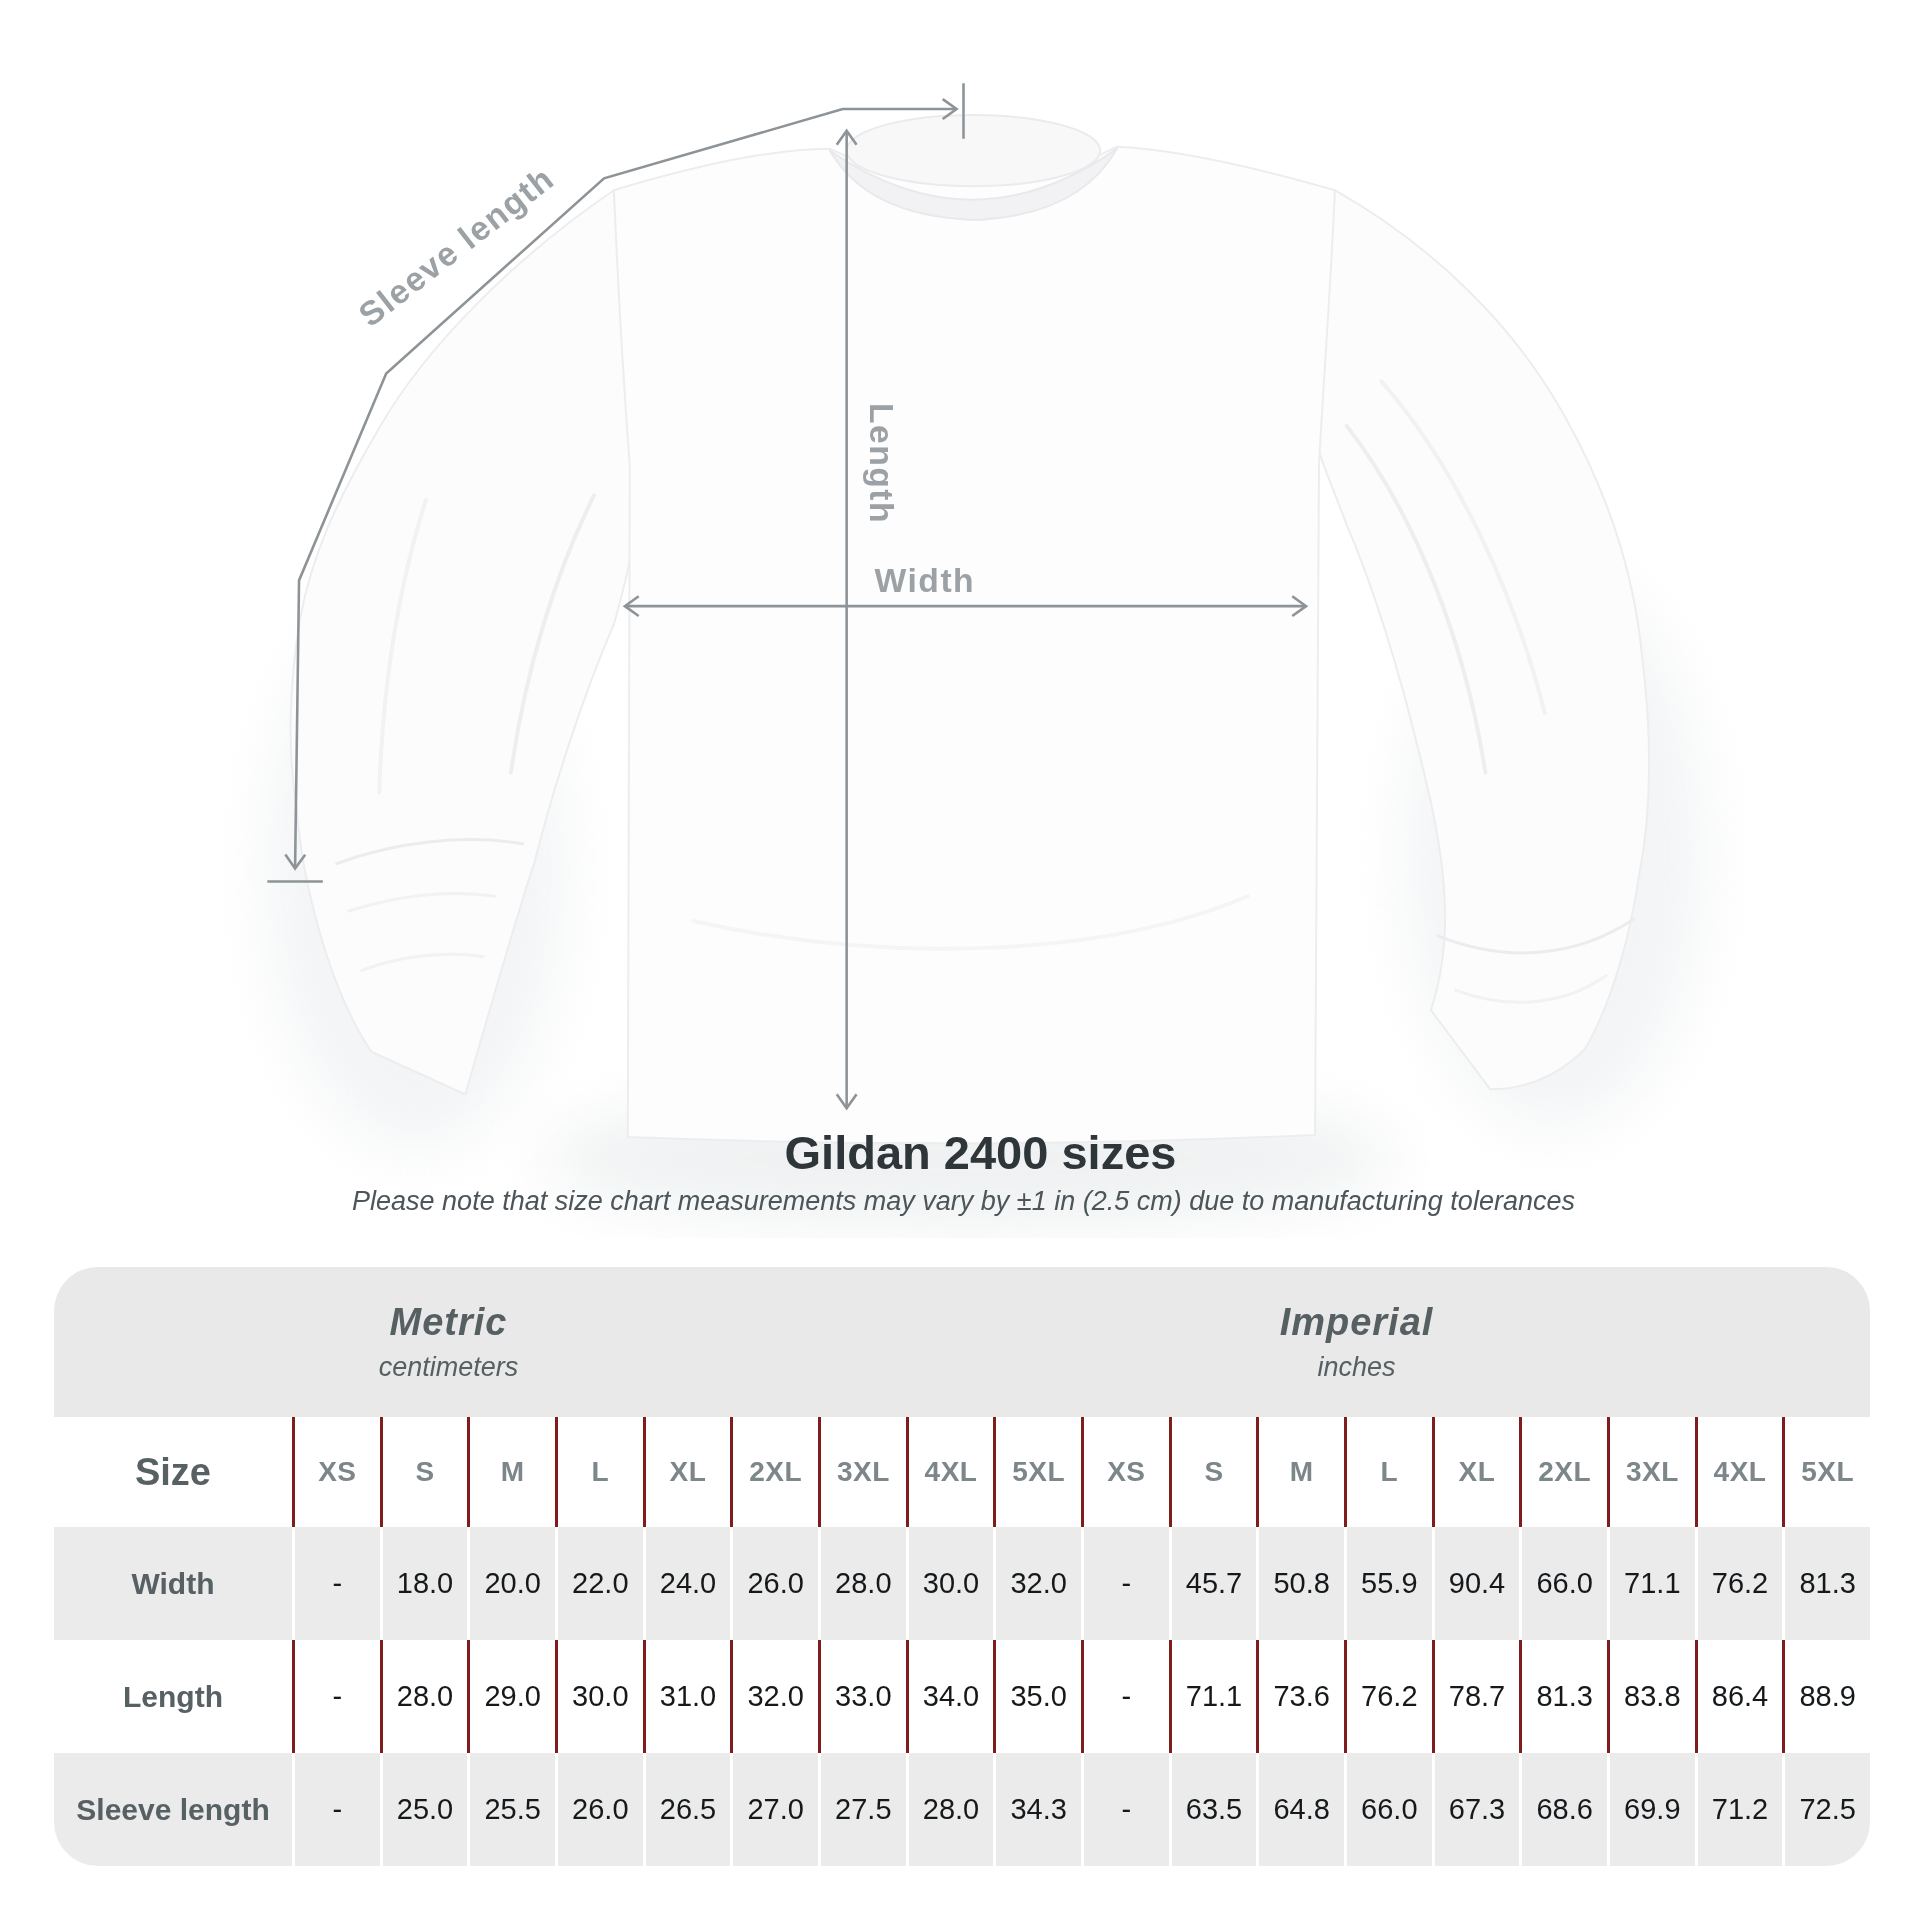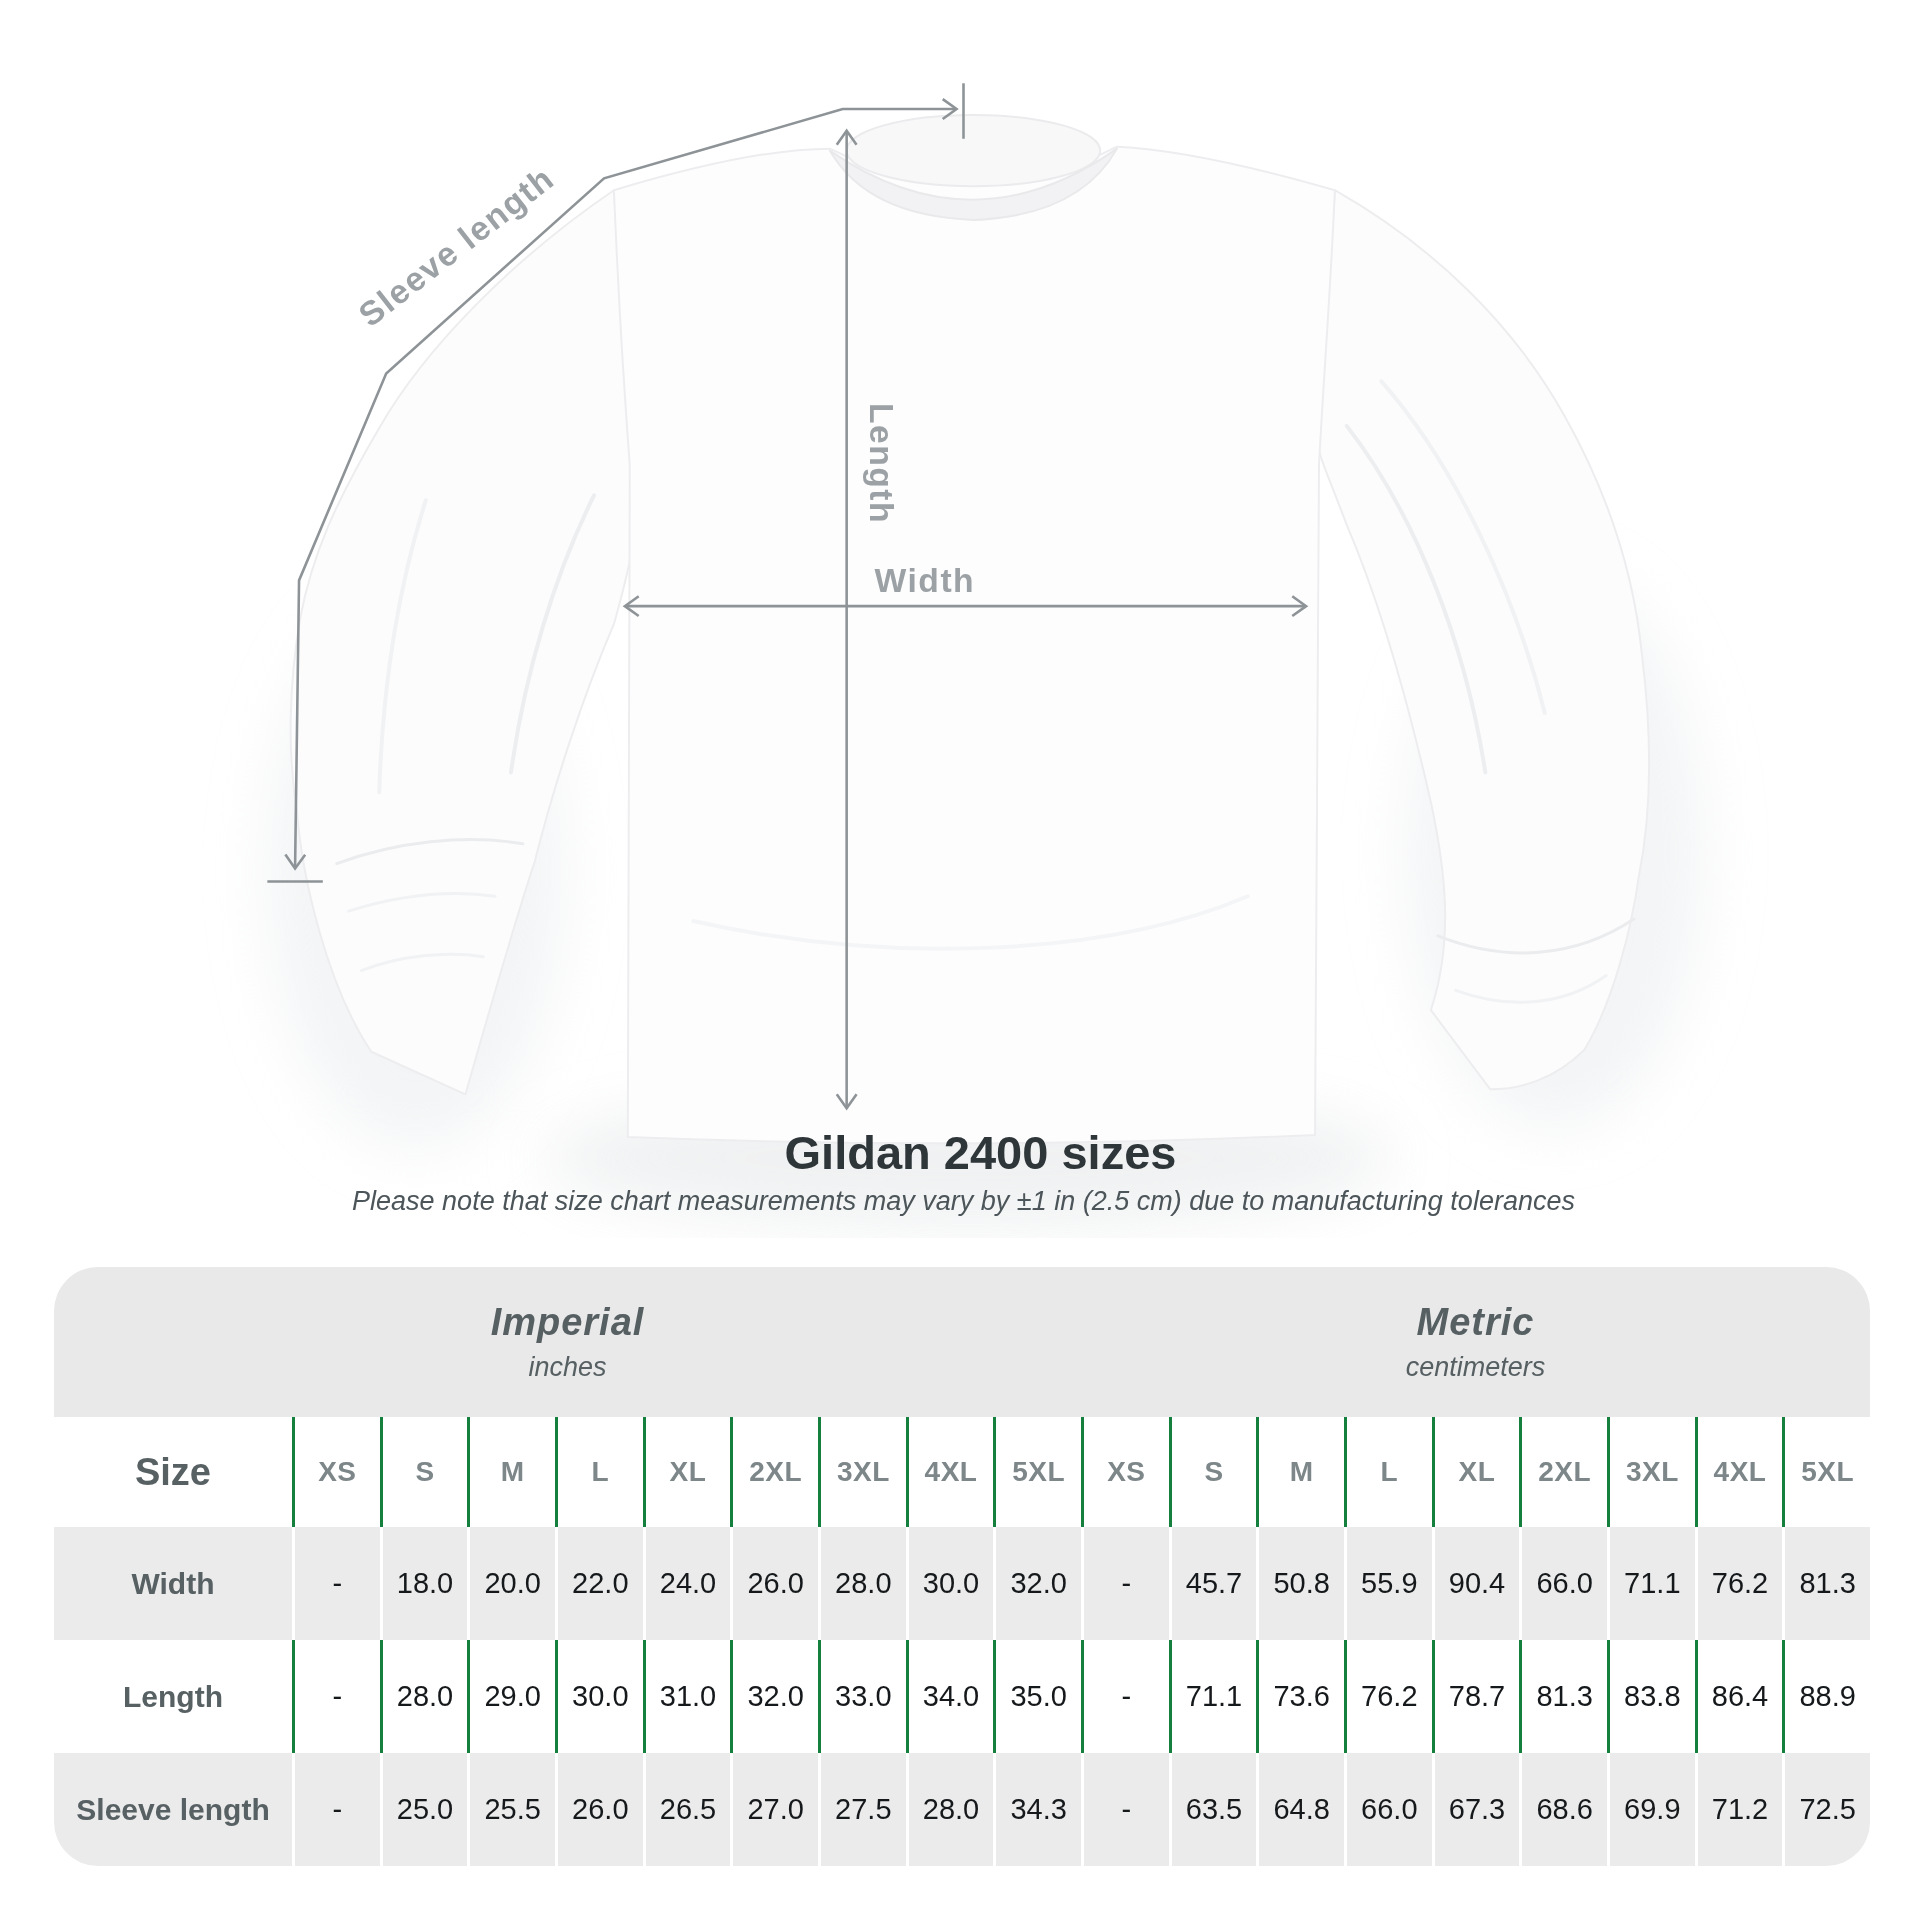--- a/index.html
+++ b/index.html
@@ -37,21 +37,21 @@
   .band-half.imperial{width:1027px;}
   .band-half.metric{width:789px;}
   .band-label{font-style:italic;font-weight:bold;font-size:38px;color:#565f62;letter-spacing:1px;}
   .band-unit{font-style:italic;font-size:27px;color:#565f62;}
   .trow{display:grid;grid-template-columns:238px repeat(18,1fr);}
   .trow.hdr{height:110px;}
   .trow.data{height:113px;}
   .trow.light{background:#ffffff;}
   .trow.dark{background:#ebebeb;}
   .cell{display:flex;align-items:center;justify-content:center;box-sizing:border-box;}
-  .trow.light .cell:not(:first-child){border-left:3px solid #15803d;}
+  .trow.light .cell:not(:first-child){border-left:3px solid #7f1d1d;}
   .trow.dark  .cell:not(:first-child){border-left:3px solid #ffffff;}
   .corner-cell{font-weight:bold;font-size:38px;color:#576063;}
   .size-head{font-weight:bold;font-size:28px;color:#7d8689;letter-spacing:0.5px;}
   .row-label{font-weight:bold;font-size:30px;color:#576063;}
   .value-cell{font-size:29px;color:#16191b;}
 </style>
 </head>
 <body>
 
 <div class="page">
@@ -145,27 +145,27 @@
       <text class="mlabel" transform="translate(879,468) rotate(90)" text-anchor="middle">Length</text>
       <text class="mlabel" x="934" y="598" text-anchor="middle">Width</text>
     </g>
   </svg>
 
   <div class="chart-title">Gildan 2400 sizes</div>
   <div class="chart-subtitle">Please note that size chart measurements may vary by ±1 in (2.5 cm) due to manufacturing tolerances</div>
 
   <div class="size-table">
     <div class="unit-band">
+      <div class="band-half metric">
+        <div class="band-label">Metric</div>
+        <div class="band-unit">centimeters</div>
+      </div>
       <div class="band-half imperial">
         <div class="band-label">Imperial</div>
         <div class="band-unit">inches</div>
-      </div>
-      <div class="band-half metric">
-        <div class="band-label">Metric</div>
-        <div class="band-unit">centimeters</div>
       </div>
     </div>
     <div id="table-grid">
         <div class="trow hdr light">
           <div class="cell corner-cell">Size</div>
           <div class="cell size-head">XS</div>
           <div class="cell size-head">S</div>
           <div class="cell size-head">M</div>
           <div class="cell size-head">L</div>
           <div class="cell size-head">XL</div>

